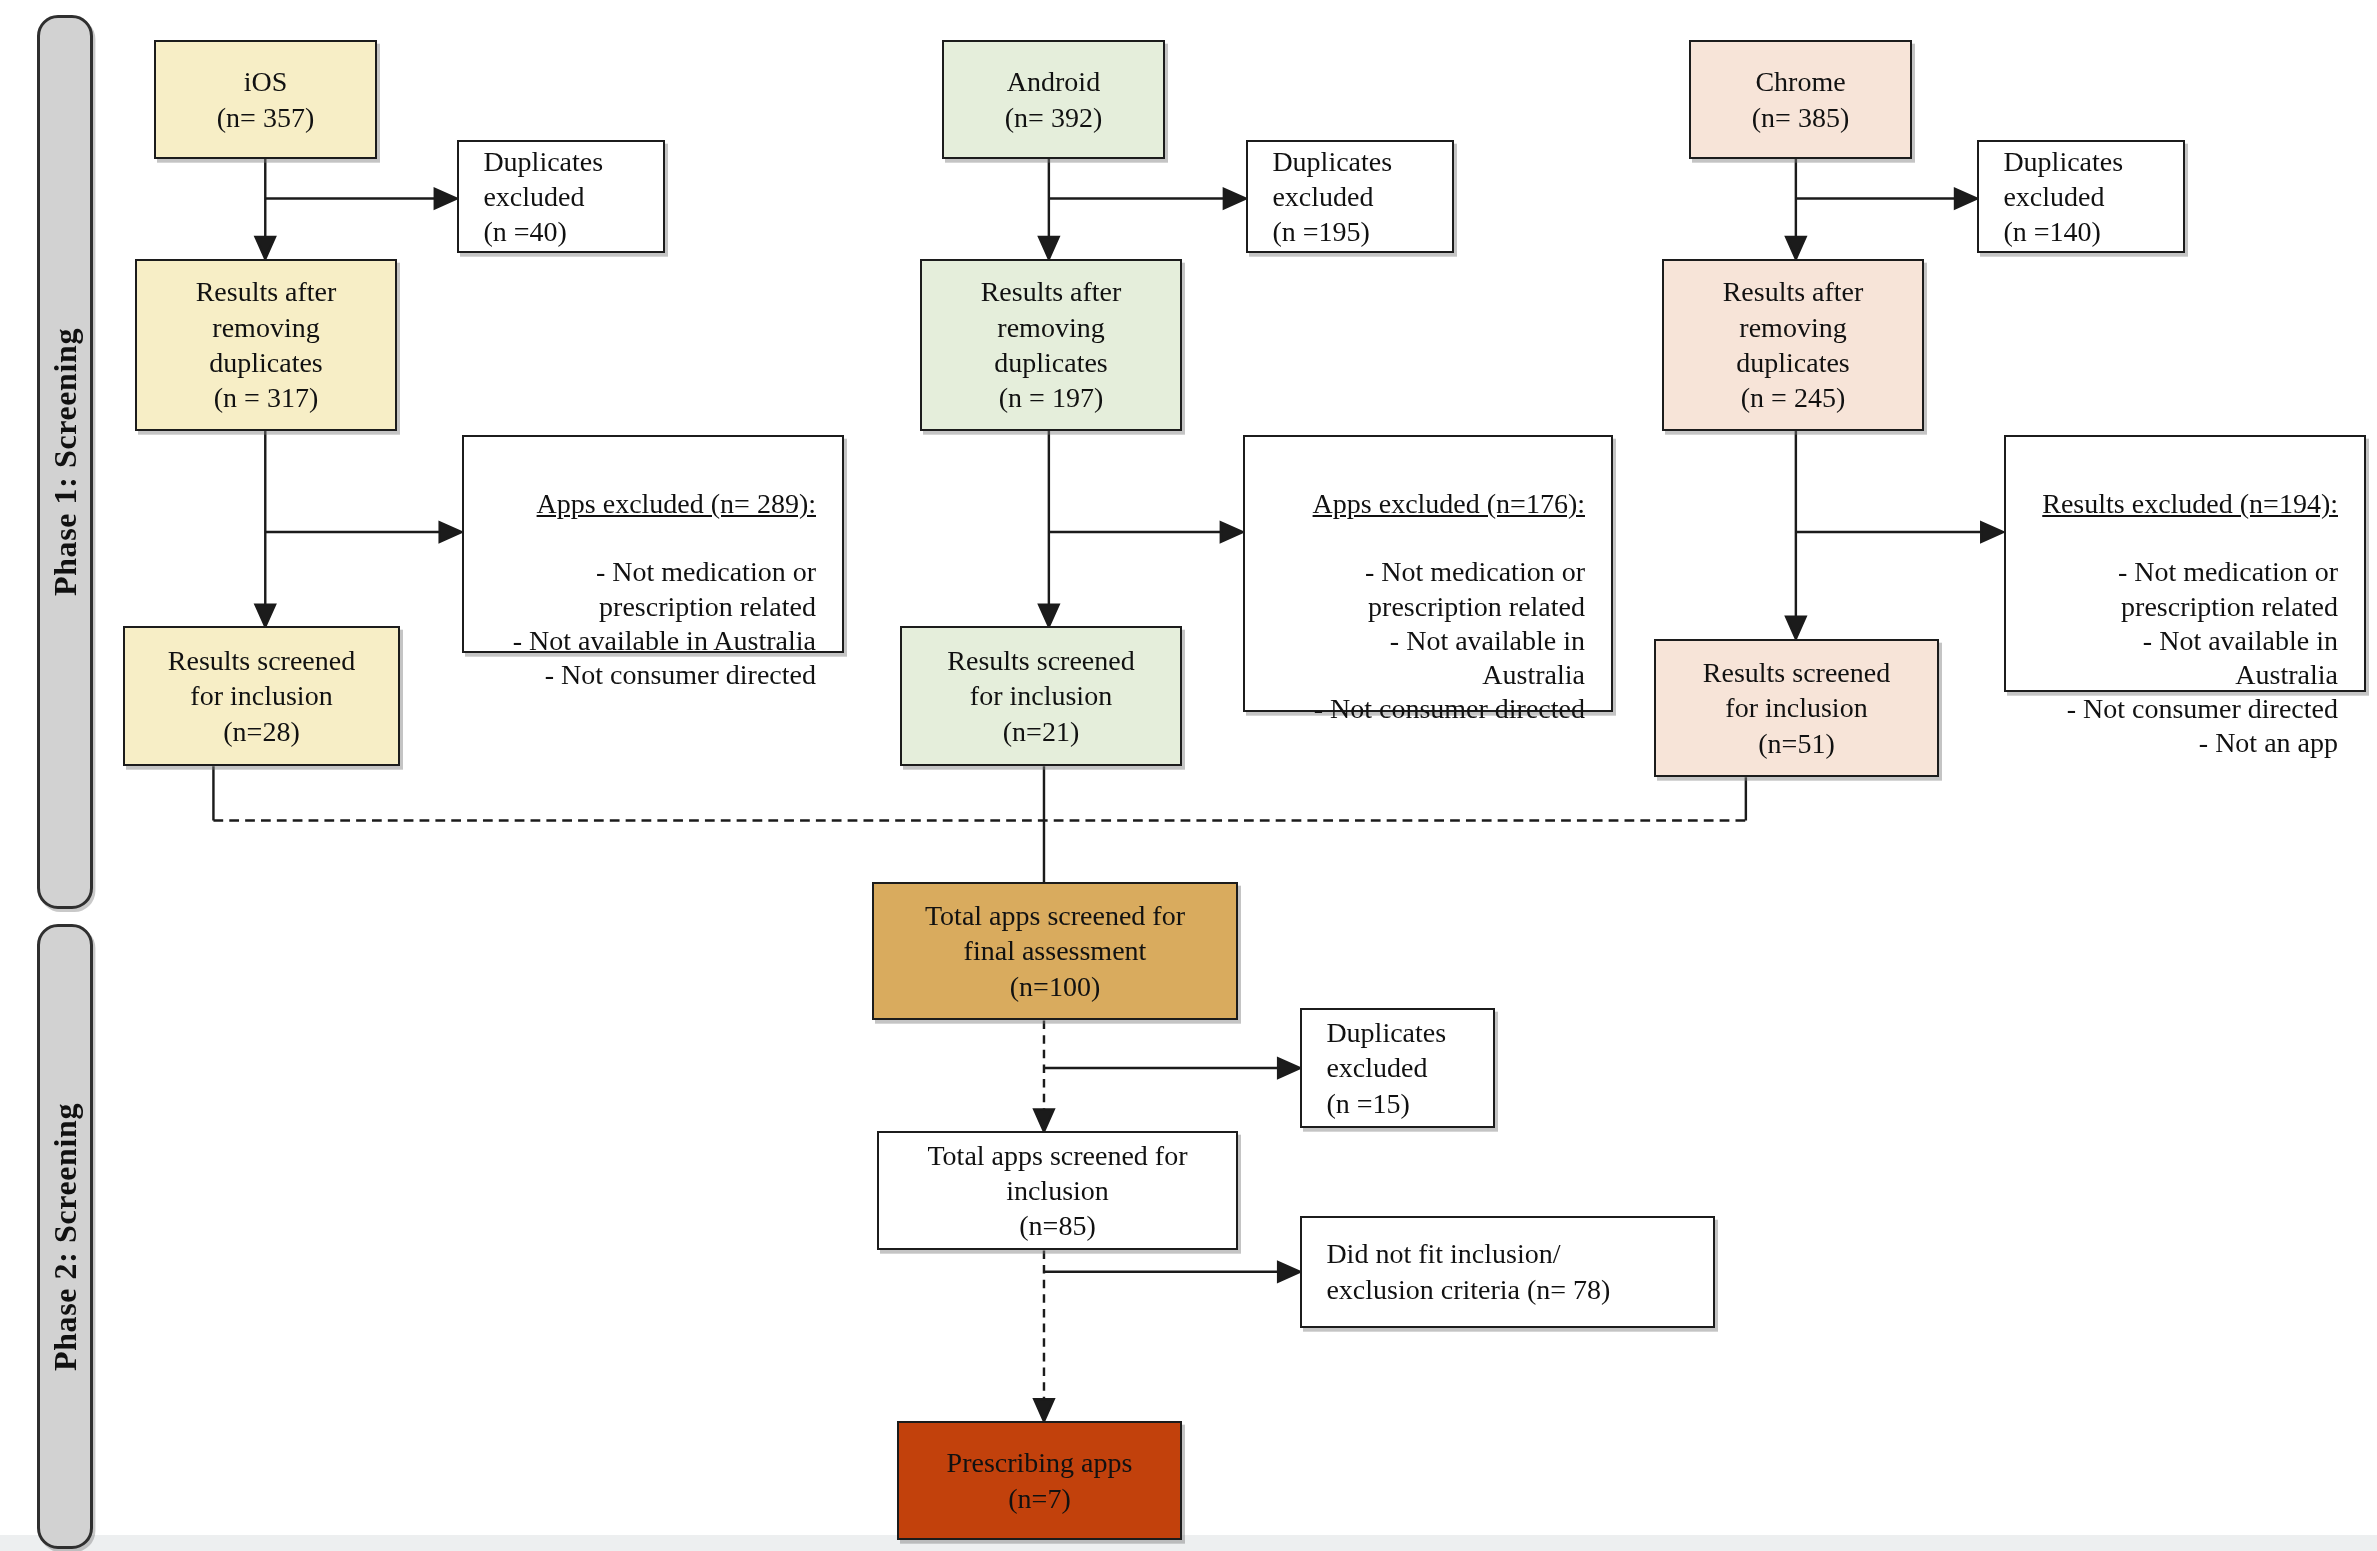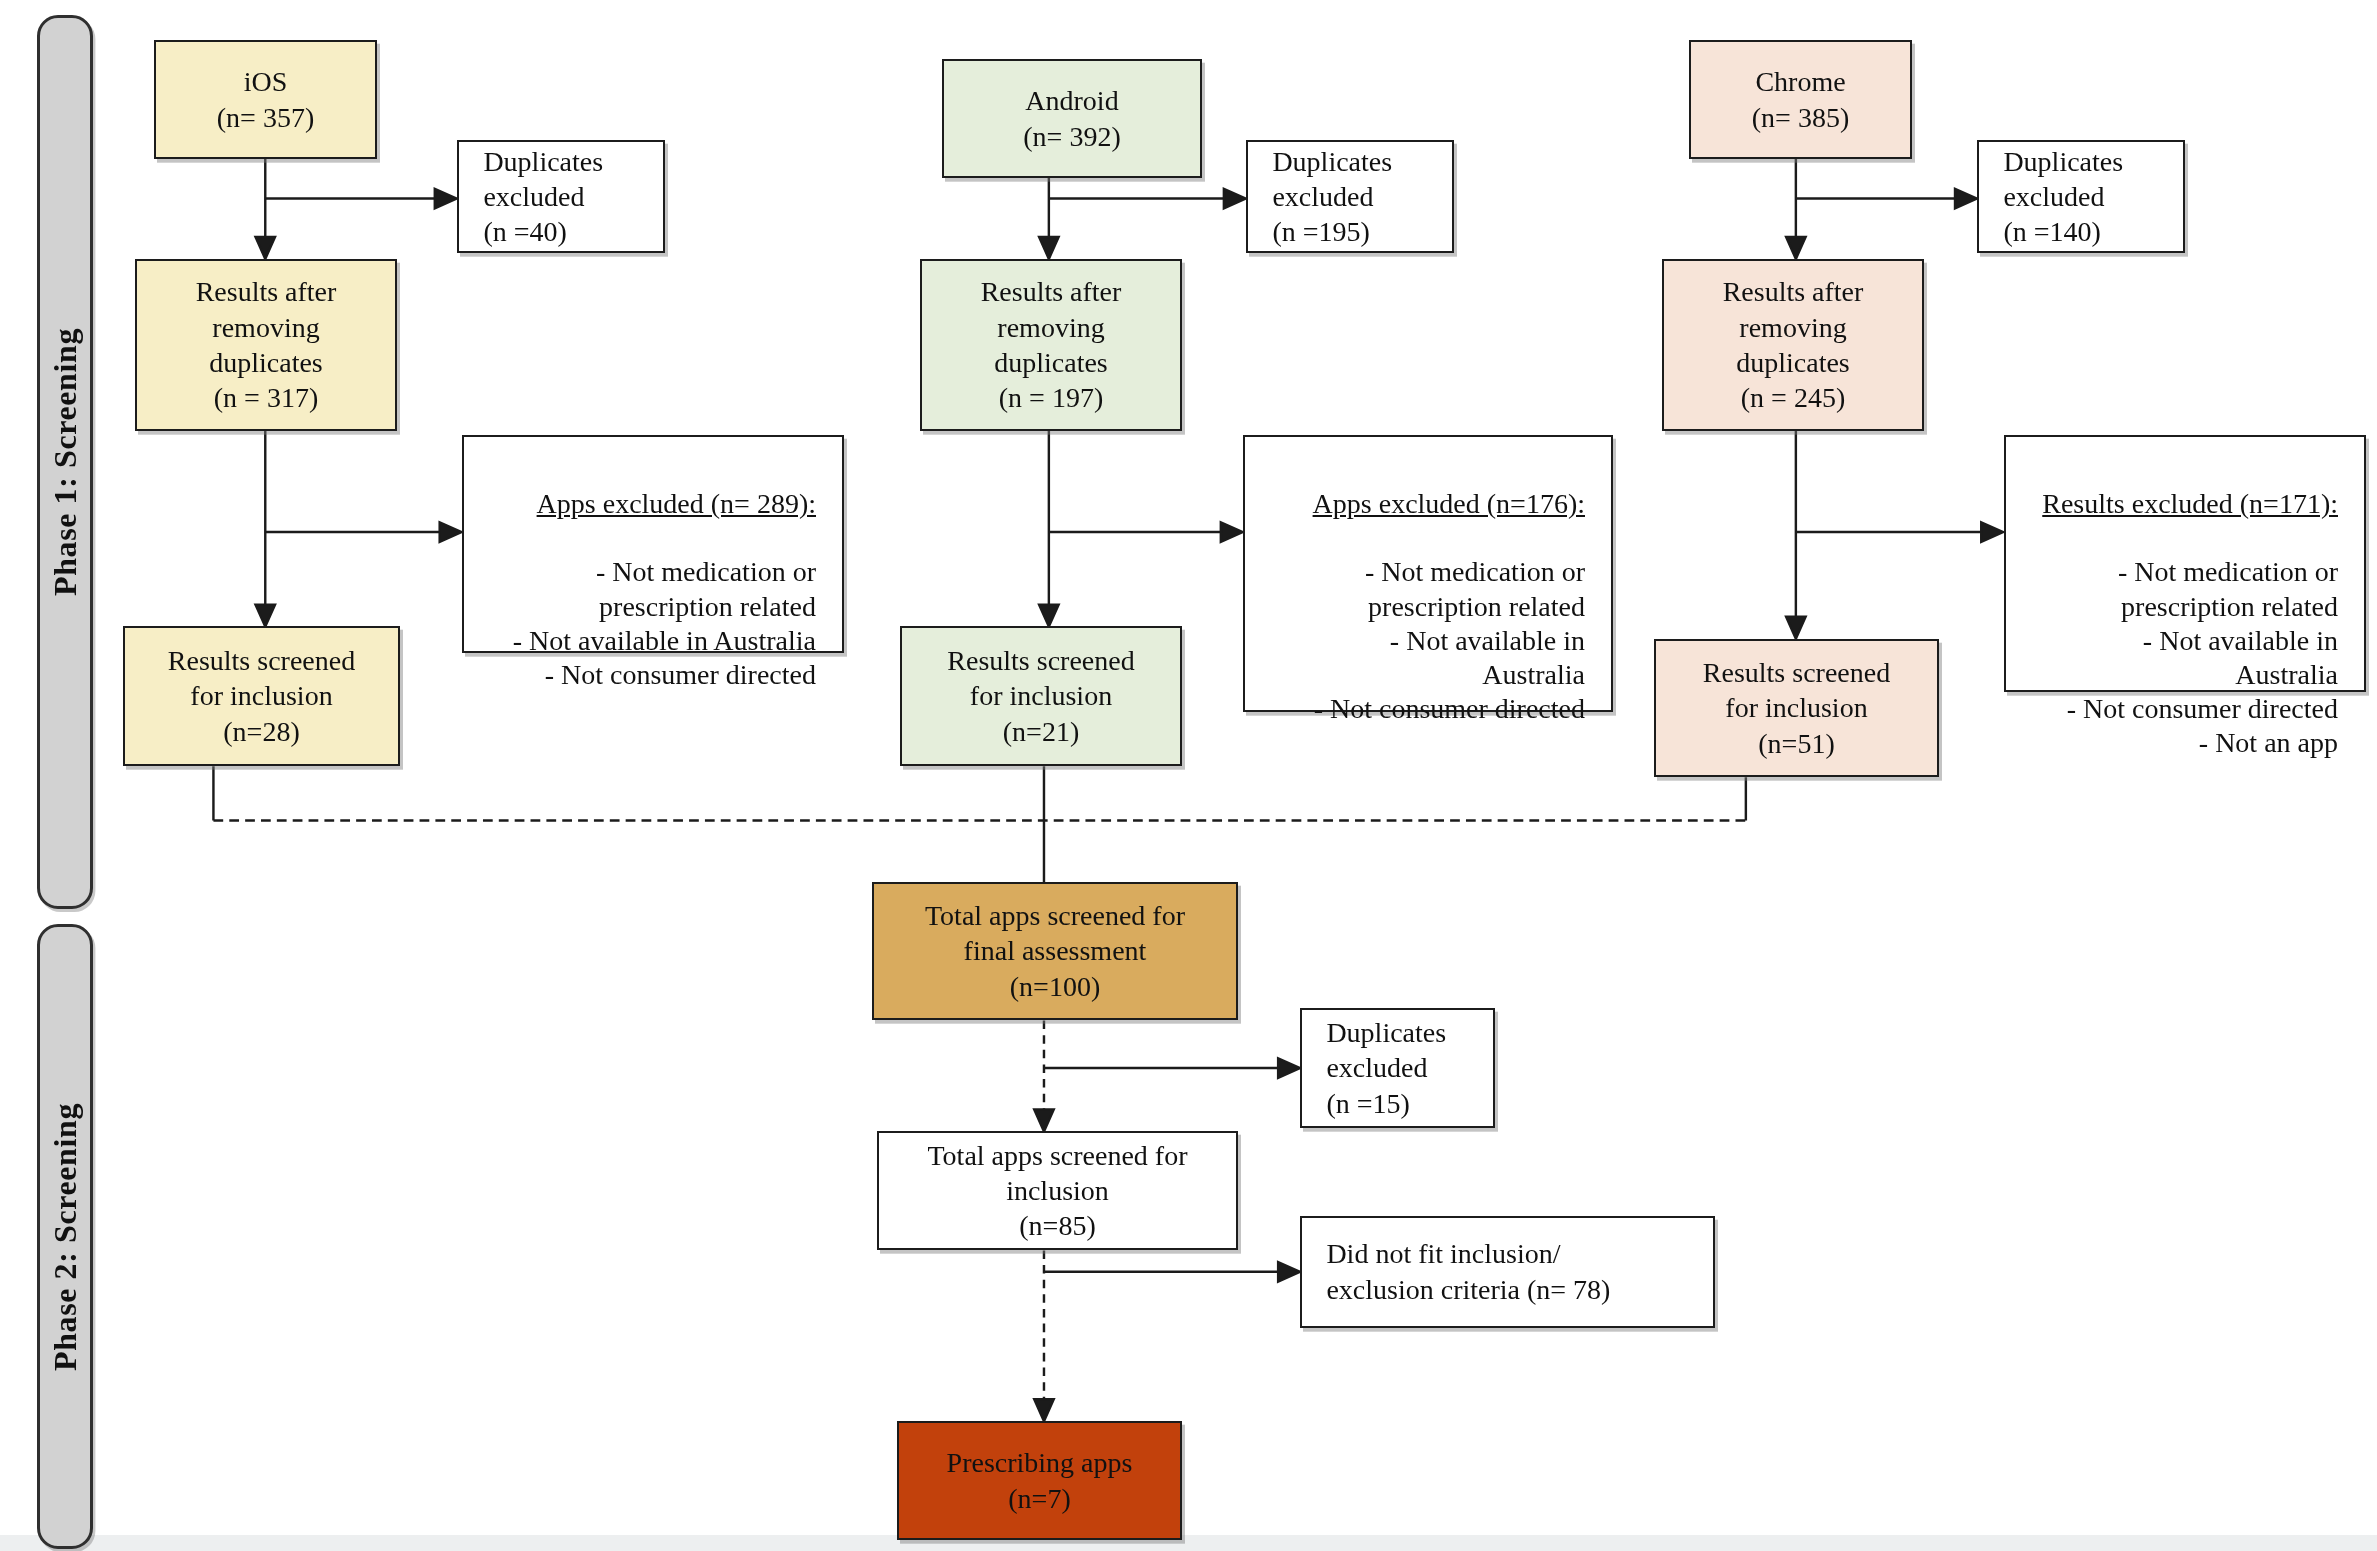--- a/index.html
+++ b/index.html
@@ -105,21 +105,21 @@
     <span class="t">Apps excluded (n= 289):</span>
     <span>- Not medication or
 prescription related
 - Not available in Australia
 - Not consumer directed</span>
   </div>
   <div class="box" style="left: 123px; top: 626px; width: 277px; height: 140px; background-color: rgb(247, 238, 198);">Results screened
 for inclusion
 (n=28)</div>
 
-  <div class="box" style="left: 942px; top: 40px; width: 260px; height: 119px; background-color: rgb(229, 238, 219); margin-top: 19px;">Android
+  <div class="box" style="left: 942px; top: 40px; width: 223px; height: 119px; background-color: rgb(229, 238, 219);">Android
 (n= 392)</div>
   <div class="box leftalign" style="left:1246px;top:140px;width:208px;height:113px;">Duplicates
 excluded
 (n =195)</div>
   <div class="box" style="left: 920px; top: 259px; width: 262px; height: 172px; background-color: rgb(229, 238, 219);">Results after
 removing
 duplicates
 (n = 197)</div>
   <div class="box excl" style="left:1243px;top:435px;width:370px;height:277px;">
     <span class="t">Apps excluded (n=176):</span>
@@ -136,21 +136,21 @@
   <div class="box" style="left: 1689px; top: 40px; width: 223px; height: 119px; background-color: rgb(247, 228, 216);">Chrome
 (n= 385)</div>
   <div class="box leftalign" style="left:1977px;top:140px;width:208px;height:113px;">Duplicates
 excluded
 (n =140)</div>
   <div class="box" style="left: 1662px; top: 259px; width: 262px; height: 172px; background-color: rgb(247, 228, 216);">Results after
 removing
 duplicates
 (n = 245)</div>
   <div class="box excl" style="left:2004px;top:435px;width:362px;height:257px;">
-    <span class="t">Results excluded (n=171):</span>
+    <span class="t">Results excluded (n=194):</span>
     <span>- Not medication or
 prescription related
 - Not available in
 Australia
 - Not consumer directed
 - Not an app</span>
   </div>
   <div class="box" style="left: 1654px; top: 639px; width: 285px; height: 138px; background-color: rgb(247, 228, 216);">Results screened
 for inclusion
 (n=51)</div>

